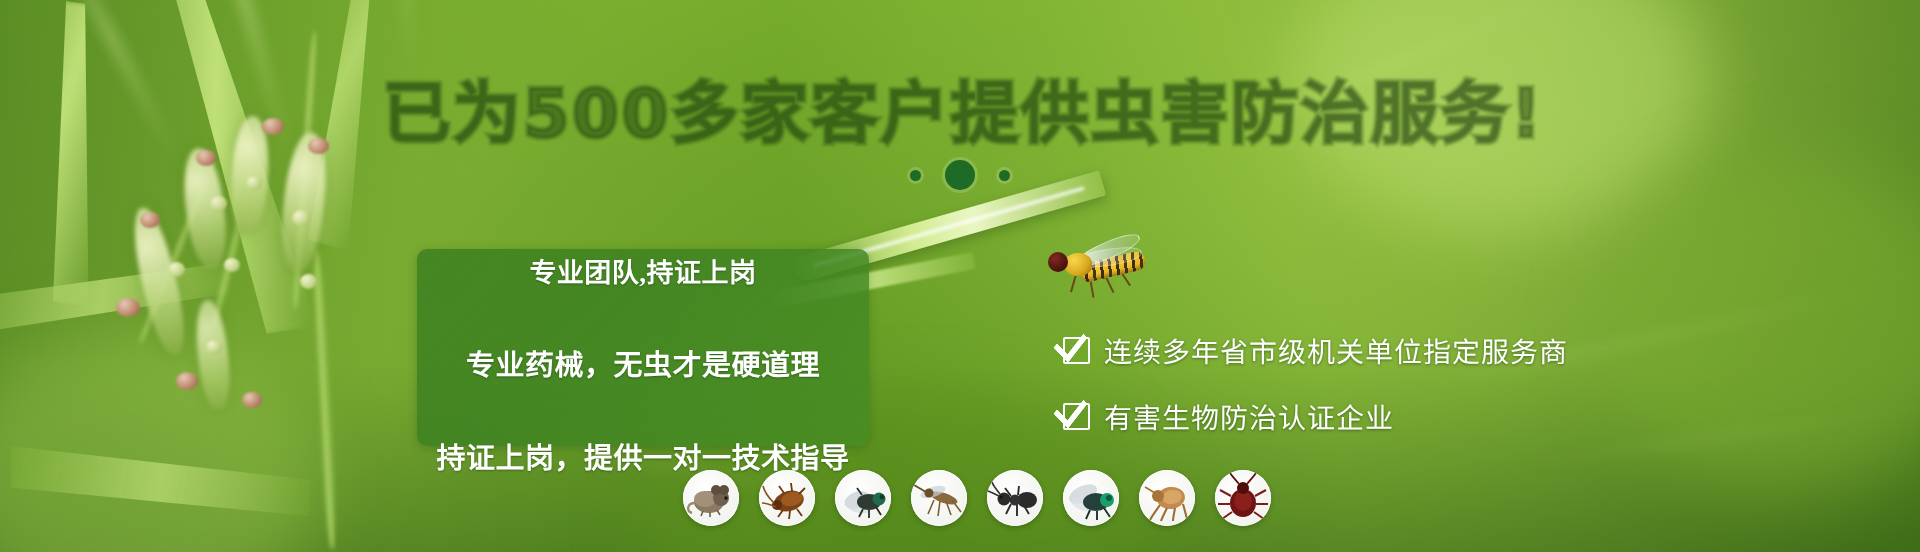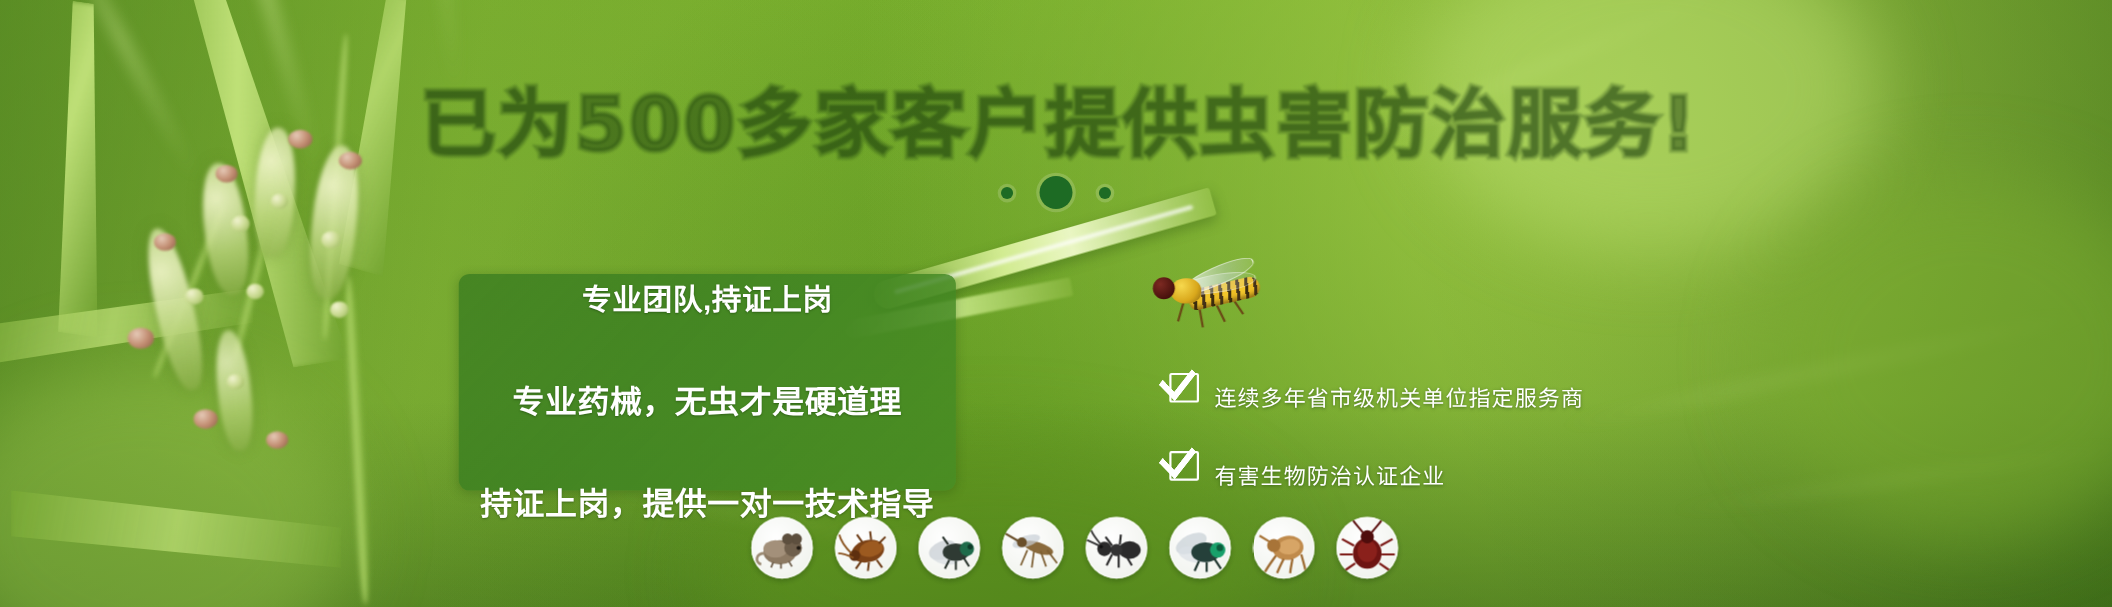--- a/index.html
+++ b/index.html
@@ -151,21 +151,21 @@
   .panel{
     position:absolute; left:417px; top:249px; width:452px; height:197px;
     border-radius:10px;
     background:linear-gradient(135deg, rgba(58,124,32,.80) 0%, rgba(62,130,34,.86) 40%, rgba(70,140,36,.80) 100%);
     box-shadow:0 2px 10px rgba(20,54,8,.25);
     display:flex; flex-direction:column; justify-content:center;
     padding:0 14px;
   }
   .panel-line{
     color:#ffffff; font-weight:bold; white-space:nowrap;
-    font-family:Liberation Sans, sans-serif;
+    font-family:Liberation Serif, serif;
     text-shadow:0 1px 2px rgba(20,50,8,.45);
     margin-top:31px;
   }
   .pl1{ font-size:27px; text-align:center; margin-bottom:20px; letter-spacing:.5px; }
   .pl2{ font-size:29px; text-align:center; margin-bottom:20px; letter-spacing:.5px; }
   .pl3{ font-size:29px; text-align:center; letter-spacing:.5px; }
 
   
   .bullets{ position:absolute; left:1063px; top:330px; display:flex; flex-direction:column; gap:26px; }
   .bullet{ display:flex; align-items:center; gap:14px; white-space:nowrap; }
@@ -174,24 +174,23 @@
     border:2px solid #ffffff; border-radius:2px;
   }
   .chk::after{
     content:""; position:absolute; left:3px; top:3px; width:26px; height:15px;
     border-left:6px solid #fff; border-bottom:6px solid #fff;
     transform:rotate(-52deg) skewX(-8deg);
     transform-origin:left bottom;
     border-radius:1px;
   }
   .bullet-text{
-    color:#ffffff; font-size:20px; letter-spacing:1px;
+    color:#ffffff; font-size:28px; letter-spacing:1px;
     font-family:"DejaVu Sans","Liberation Sans",sans-serif;
     text-shadow:0 1px 3px rgba(22,54,10,.55);
-    margin-top:16px;
   }
 
   
   .pests{ position:absolute; left:683px; top:470px; display:flex; gap:20px; }
   .pest{
     width:56px; height:56px; border-radius:50%;
     background:radial-gradient(circle at 40% 34%, #ffffff, #f2f4ef 72%, #dfe3da 100%);
     box-shadow:0 2px 5px rgba(20,50,8,.3), inset 0 0 0 1px rgba(255,255,255,.9);
     position:relative; overflow:hidden;
   }

